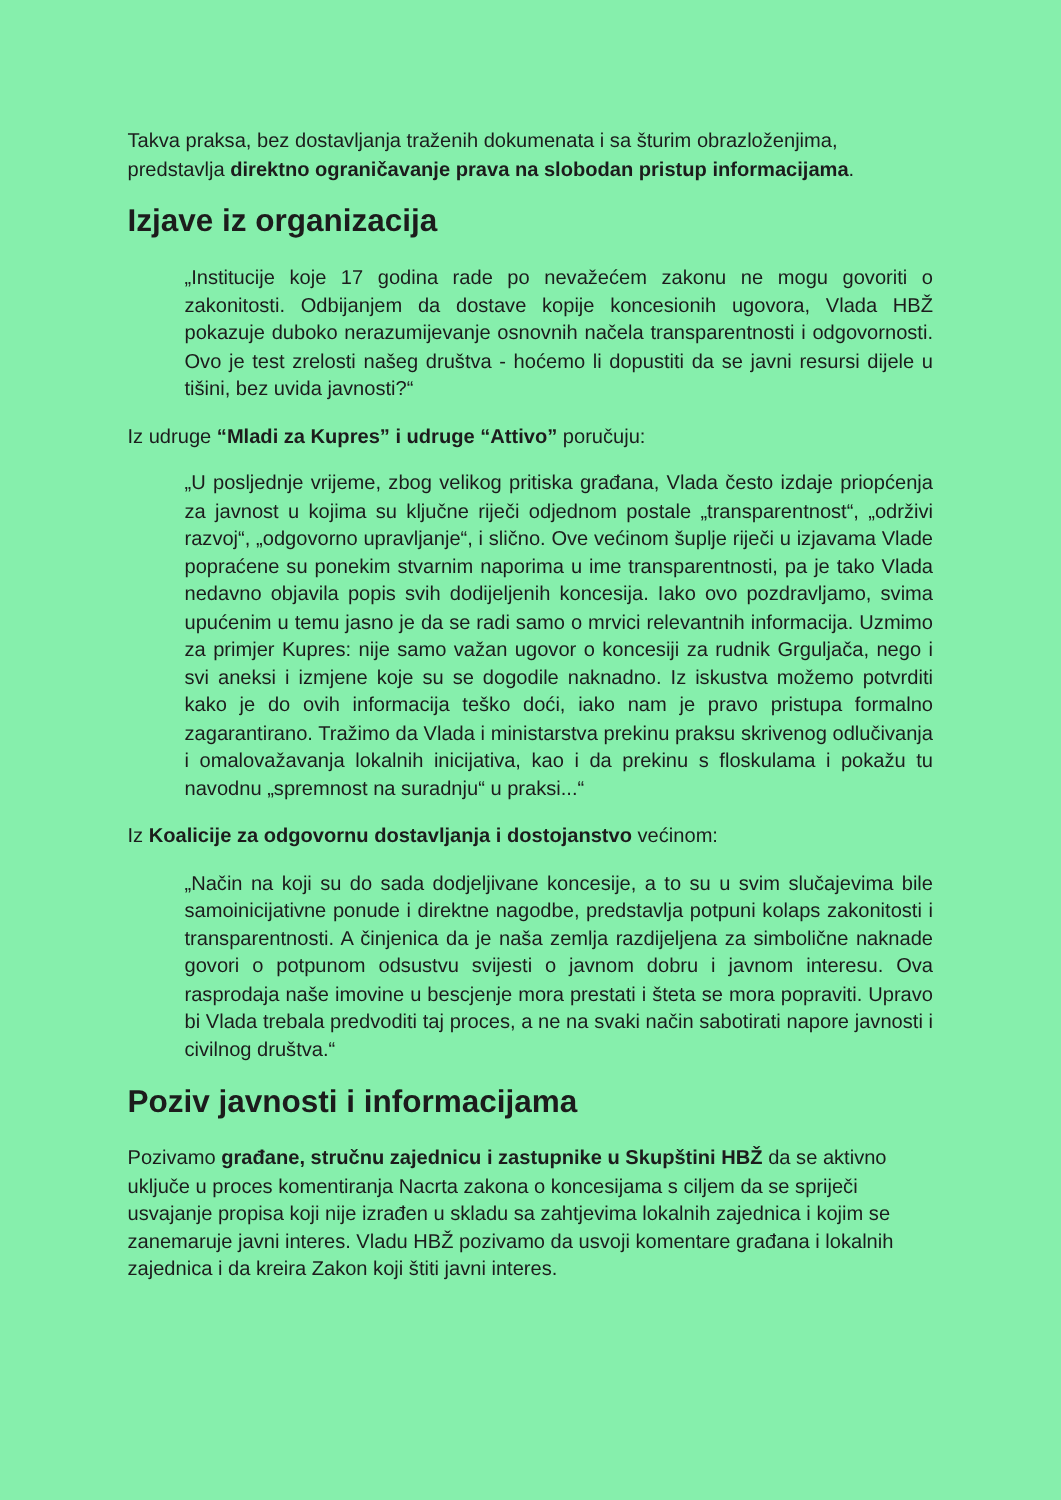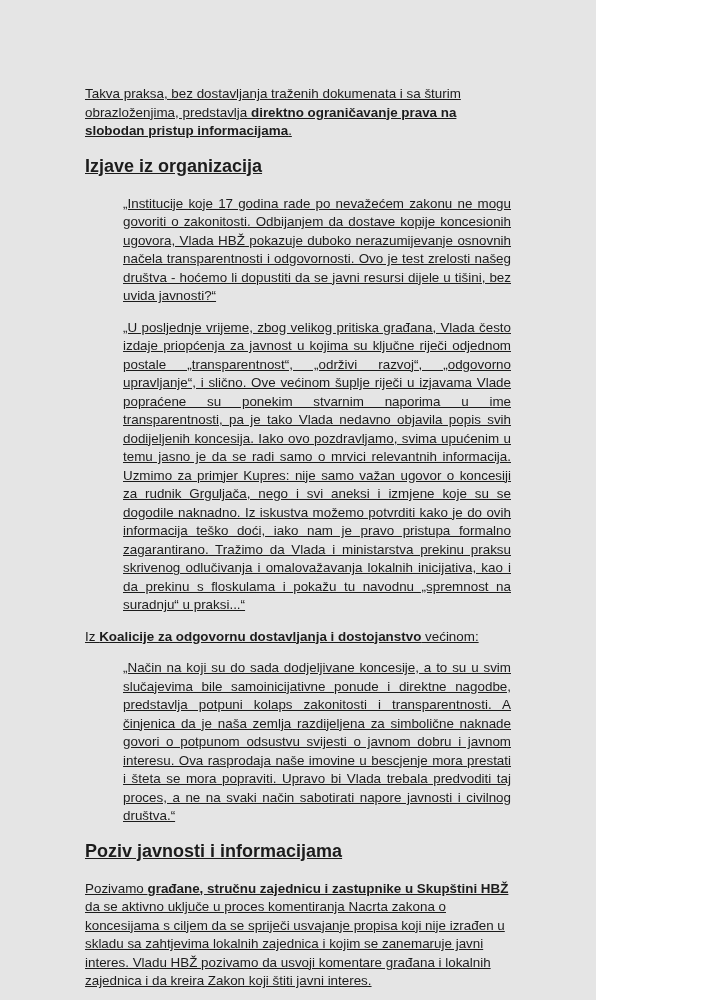--- a/index.html
+++ b/index.html
@@ -2,54 +2,54 @@
 <html lang="hr"><head>
 <meta charset="utf-8">
 <style>
   html, body {
     margin: 0;
     padding: 0;
     background: #ffffff;
   }
   .page {
     position: relative;
-    width: 596px;
+    width: 707px;
     height: 1000px;
     box-sizing: border-box;
     padding: 85px 85px 40px 85px;
-    background: #e5e5e5;
+    background: #86efac;
     font-family: "Liberation Sans", "DejaVu Sans", sans-serif;
     font-size: 13.4px;
     line-height: 18.5px;
     color: #1c1c1c;
     overflow: hidden;
-    text-decoration: underline;
   }
   .para {
     margin: 0 0 13px 0;
     text-align: left;
   }
   .section-heading {
-    font-size: 18px;
+    font-size: 21px;
     line-height: 21px;
     font-weight: 700;
     margin: 15px 0 18px 0;
   }
   .quote {
     margin: 0 0 13px 0;
     padding-left: 38px;
     text-align: justify;
   }
   b { font-weight: 700; }
 </style>
 </head>
 <body>
 
 <main class="page">
   <p class="para"><span>Takva praksa, bez dostavljanja traženih dokumenata i sa šturim obrazloženjima, predstavlja </span><b>direktno ograničavanje prava na slobodan pristup informacijama</b><span>.</span></p>
   <h2 class="section-heading"><b>Izjave iz organizacija</b></h2>
   <p class="quote"><span>„Institucije koje 17 godina rade po nevažećem zakonu ne mogu govoriti o zakonitosti. Odbijanjem da dostave kopije koncesionih ugovora, Vlada HBŽ pokazuje duboko nerazumijevanje osnovnih načela transparentnosti i odgovornosti. Ovo je test zrelosti našeg društva - hoćemo li dopustiti da se javni resursi dijele u tišini, bez uvida javnosti?“</span></p>
+  <p class="para"><span>Iz udruge </span><b>“Mladi za Kupres” i udruge “Attivo”</b><span> poručuju:</span></p>
   <p class="quote"><span>„U posljednje vrijeme, zbog velikog pritiska građana, Vlada često izdaje priopćenja za javnost u kojima su ključne riječi odjednom postale „transparentnost“, „održivi razvoj“, „odgovorno upravljanje“, i slično. Ove većinom šuplje riječi u izjavama Vlade popraćene su ponekim stvarnim naporima u ime transparentnosti, pa je tako Vlada nedavno objavila popis svih dodijeljenih koncesija. Iako ovo pozdravljamo, svima upućenim u temu jasno je da se radi samo o mrvici relevantnih informacija. Uzmimo za primjer Kupres: nije samo važan ugovor o koncesiji za rudnik Grguljača, nego i svi aneksi i izmjene koje su se dogodile naknadno. Iz iskustva možemo potvrditi kako je do ovih informacija teško doći, iako nam je pravo pristupa formalno zagarantirano. Tražimo da Vlada i ministarstva prekinu praksu skrivenog odlučivanja i omalovažavanja lokalnih inicijativa, kao i da prekinu s floskulama i pokažu tu navodnu „spremnost na suradnju“ u praksi...“</span></p>
   <p class="para"><span>Iz </span><b>Koalicije za odgovornu dostavljanja i dostojanstvo</b><span> većinom:</span></p>
   <p class="quote"><span>„Način na koji su do sada dodjeljivane koncesije, a to su u svim slučajevima bile samoinicijativne ponude i direktne nagodbe, predstavlja potpuni kolaps zakonitosti i transparentnosti. A činjenica da je naša zemlja razdijeljena za simbolične naknade govori o potpunom odsustvu svijesti o javnom dobru i javnom interesu. Ova rasprodaja naše imovine u bescjenje mora prestati i šteta se mora popraviti. Upravo bi Vlada trebala predvoditi taj proces, a ne na svaki način sabotirati napore javnosti i civilnog društva.“</span></p>
   <h2 class="section-heading"><b>Poziv javnosti i informacijama</b></h2>
   <p class="para"><span>Pozivamo </span><b>građane, stručnu zajednicu i zastupnike u Skupštini HBŽ</b><span> da se aktivno uključe u proces komentiranja Nacrta zakona o koncesijama s ciljem da se spriječi usvajanje propisa koji nije izrađen u skladu sa zahtjevima lokalnih zajednica i kojim se zanemaruje javni interes. Vladu HBŽ pozivamo da usvoji komentare građana i lokalnih zajednica i da kreira Zakon koji štiti javni interes.</span></p>
 </main>
 
 </body></html>

